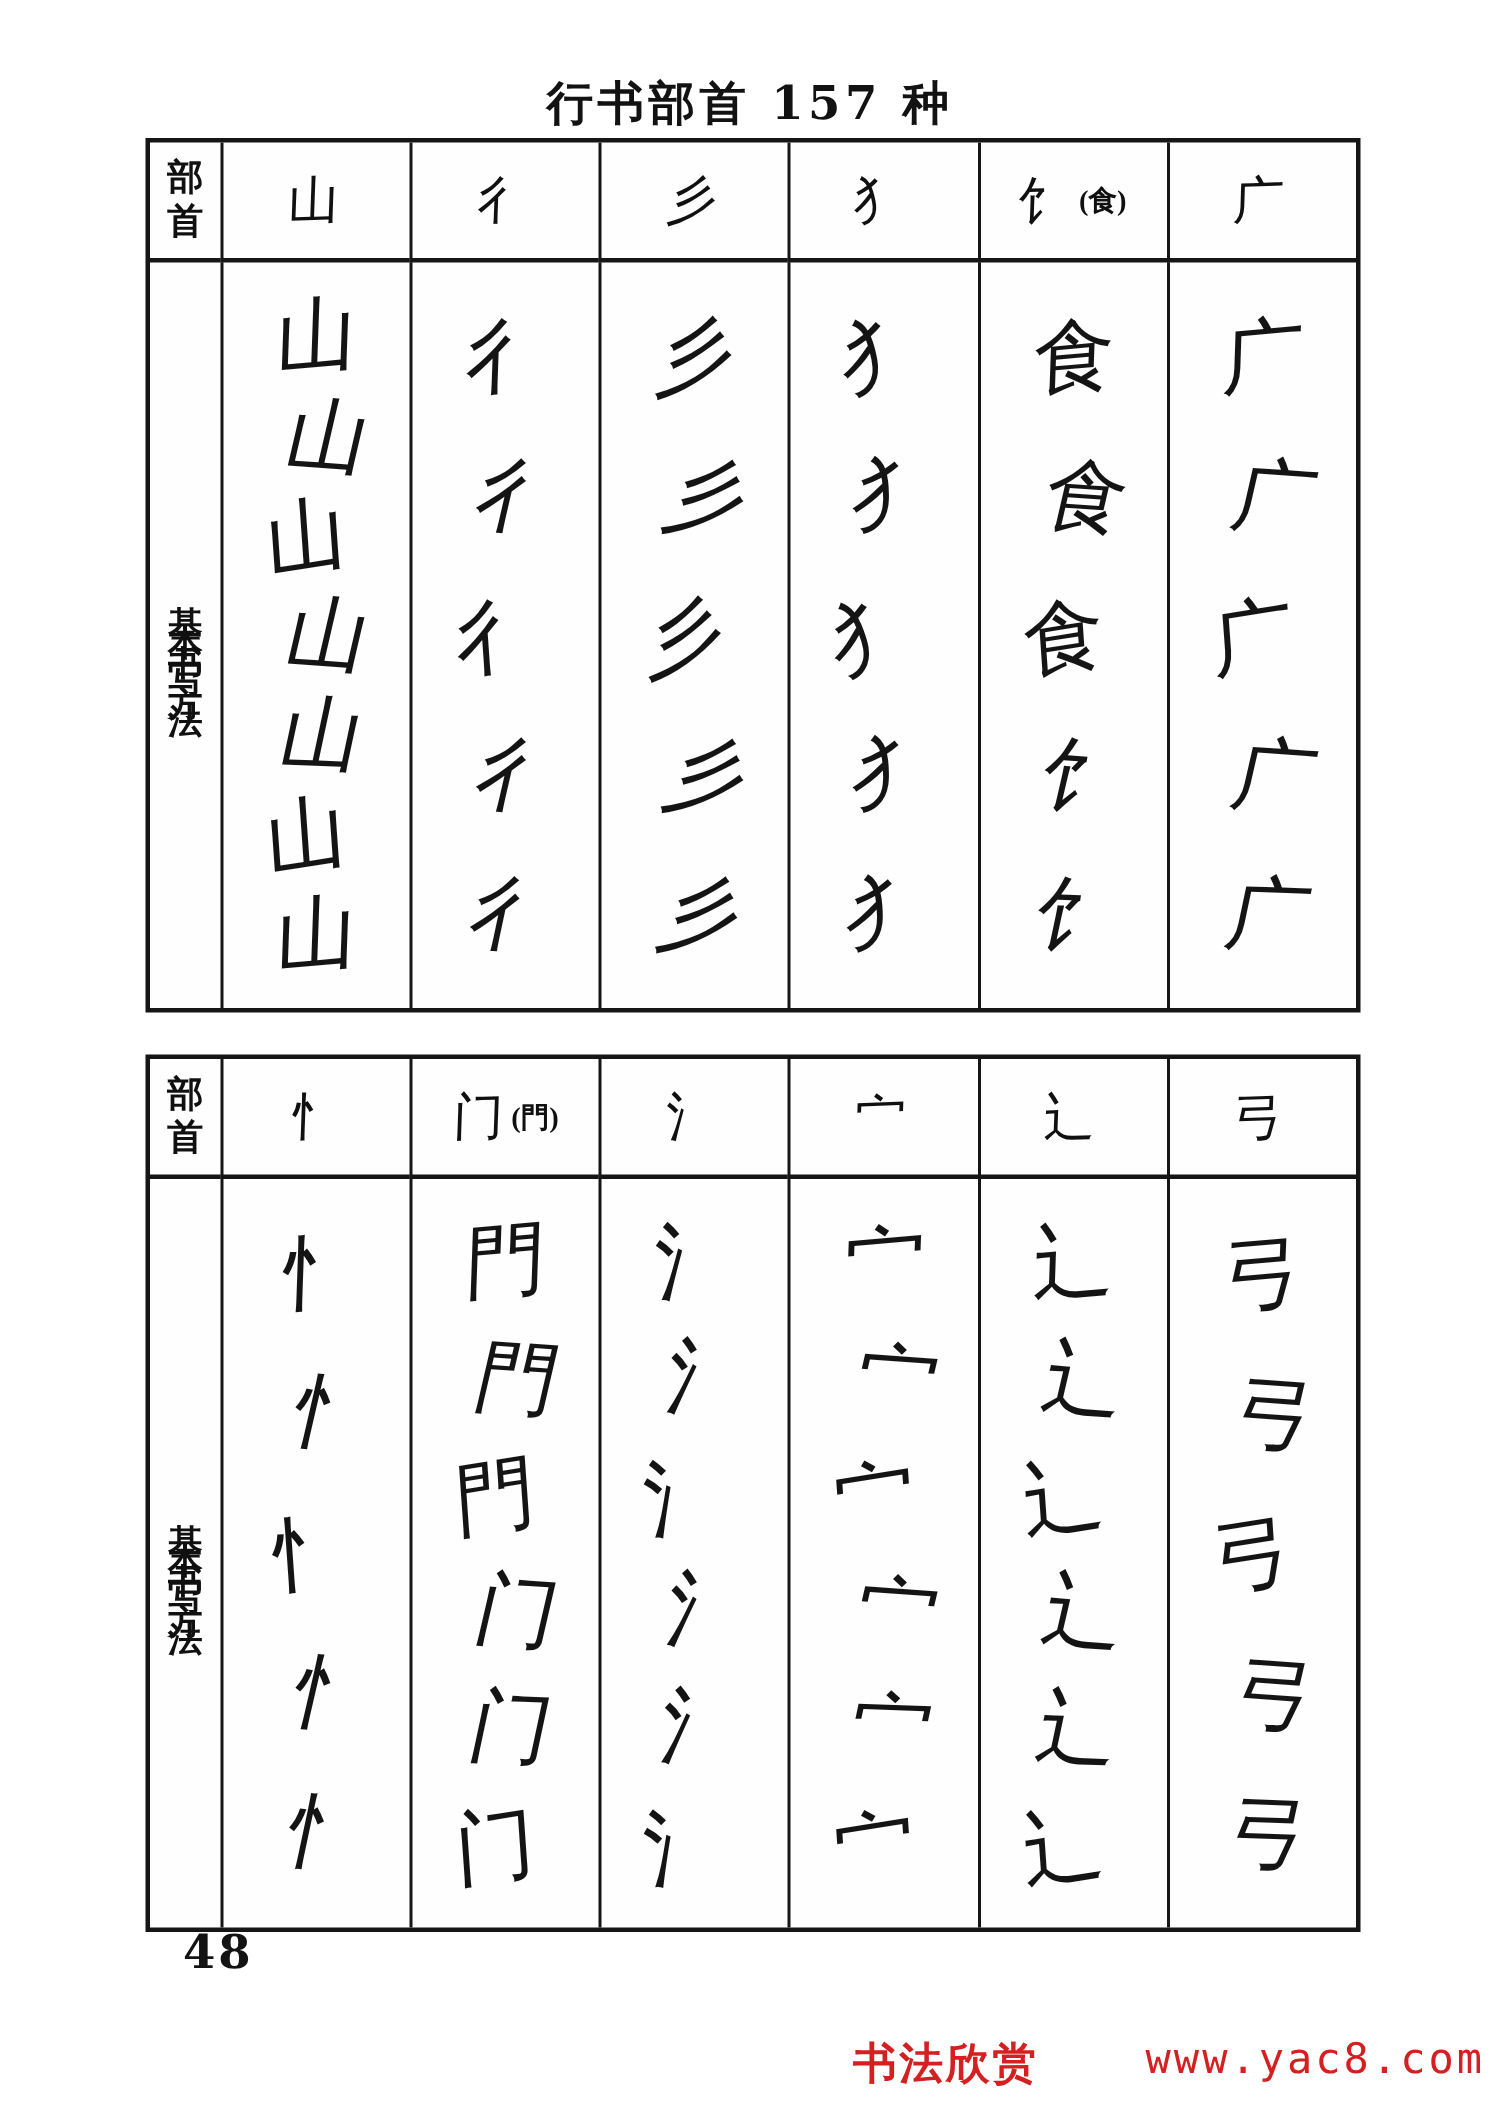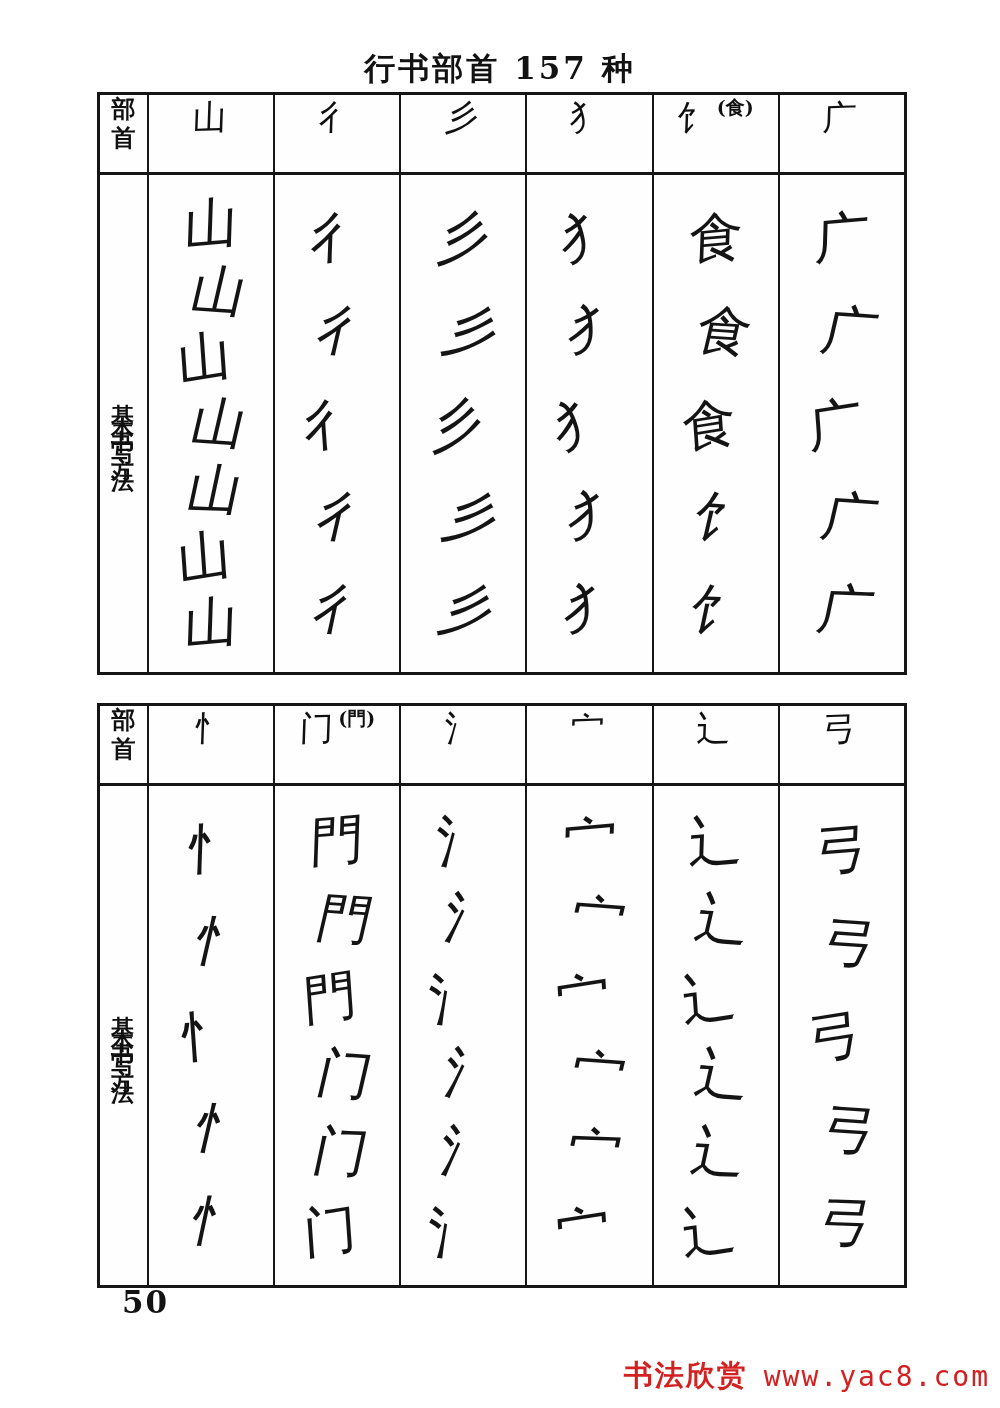--- a/index.html
+++ b/index.html
@@ -20,22 +20,22 @@
     border:3px solid #161616;
     display:grid;
     grid-template-columns:47px repeat(6,1fr);
     background:#fefefe;
     box-sizing:border-box;
   }
   .t1{top:92px;height:583px;grid-template-rows:80px 1fr;}
   .t2{top:703px;height:585px;grid-template-rows:80px 1fr;}
   .cell{
     border-left:2px solid #161616;
-    display:flex;justify-content:center;
-    box-sizing:border-box;position:relative;
+    display:flex;align-items:center;justify-content:center;
+    box-sizing:border-box;position:relative;font-family:Liberation Serif, serif;
   }
   .cell.first{border-left:none;}
   .cell.head{border-bottom:3px solid #161616;}
   
   .corner-text{
     width:30px;text-align:center;word-break:break-all;
     font-size:24px;font-weight:bold;line-height:1.2;color:#101010;
   }
   
   .radical{
@@ -69,30 +69,31 @@
   .glyph:nth-child(5n){transform:rotate(2deg) skewX(-10deg) translateX(4px);}
   
   .page-number{
     position:absolute;left:122px;top:1284px;
     font-size:31px;font-weight:bold;color:#131313;
     font-family:"DejaVu Serif","Liberation Serif",serif;
     letter-spacing:2px;
   }
   .watermark{
     position:absolute;top:1356px;right:10px;
-    display:flex;align-items:center;gap:16px;
+    display:flex;align-items:flex-start;gap:31px;
     white-space:nowrap;
   }
   .watermark .wm-cn{
     font-size:29px;font-weight:bold;letter-spacing:2px;
     font-family:"DejaVu Serif","Liberation Serif",serif;
   }
   .watermark .wm-url{
     font-size:28px;letter-spacing:2px;
     font-family:"DejaVu Sans Mono","Liberation Mono",monospace;
+    margin-left:40px;
   }
 </style>
 </head>
 <body>
 
 <div class="page-title">行书部首 157 种</div>
 
 <div class="sheet-table t1">
   <div class="cell head first">
     <div class="corner-text">部首</div>
@@ -268,18 +269,18 @@
     <div class="samples">
         <div class="glyph">弓</div>
         <div class="glyph">弓</div>
         <div class="glyph">弓</div>
         <div class="glyph">弓</div>
         <div class="glyph">弓</div>
       </div>
   </div>
 </div>
 
-<div class="page-number">50</div>
+<div class="page-number">48</div>
 
 <div class="watermark" style="color: rgb(211, 32, 32);">
   <span class="wm-cn">书法欣赏</span>
   <span class="wm-url">www.yac8.com</span>
 </div>
 
 </body></html>

